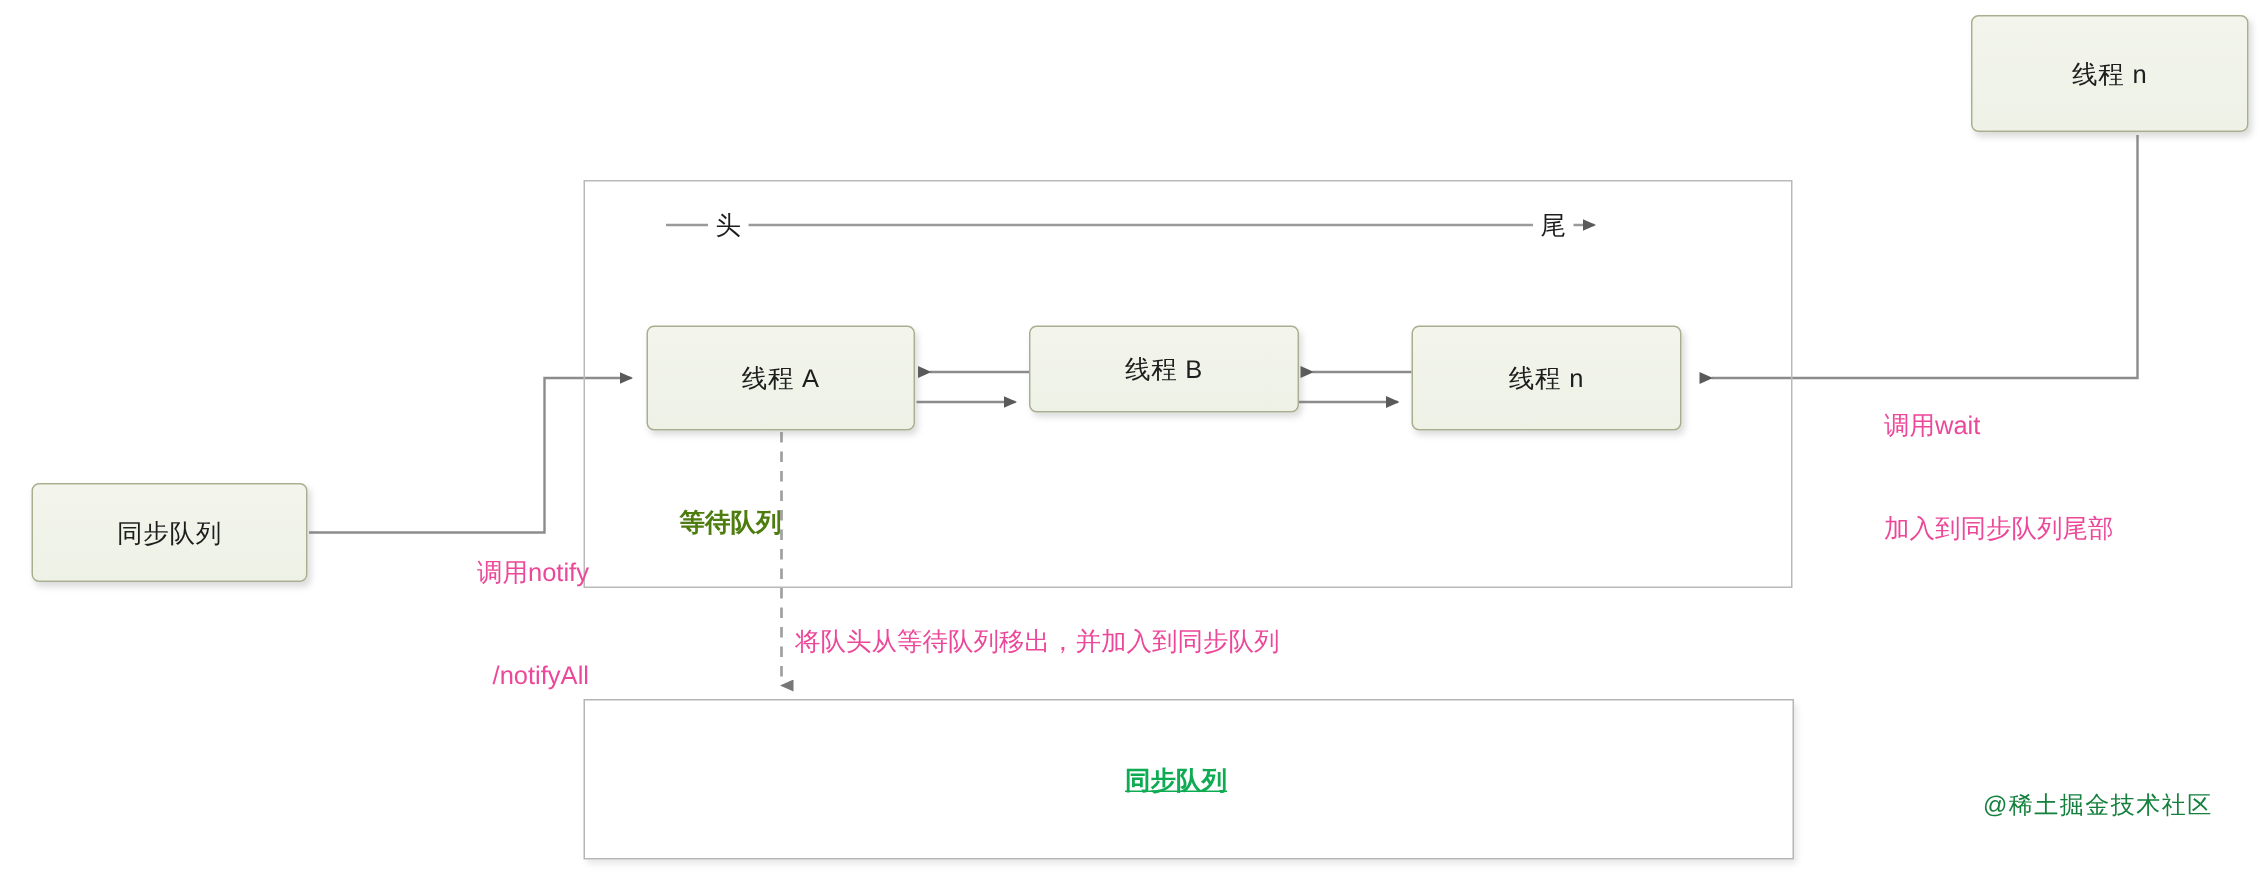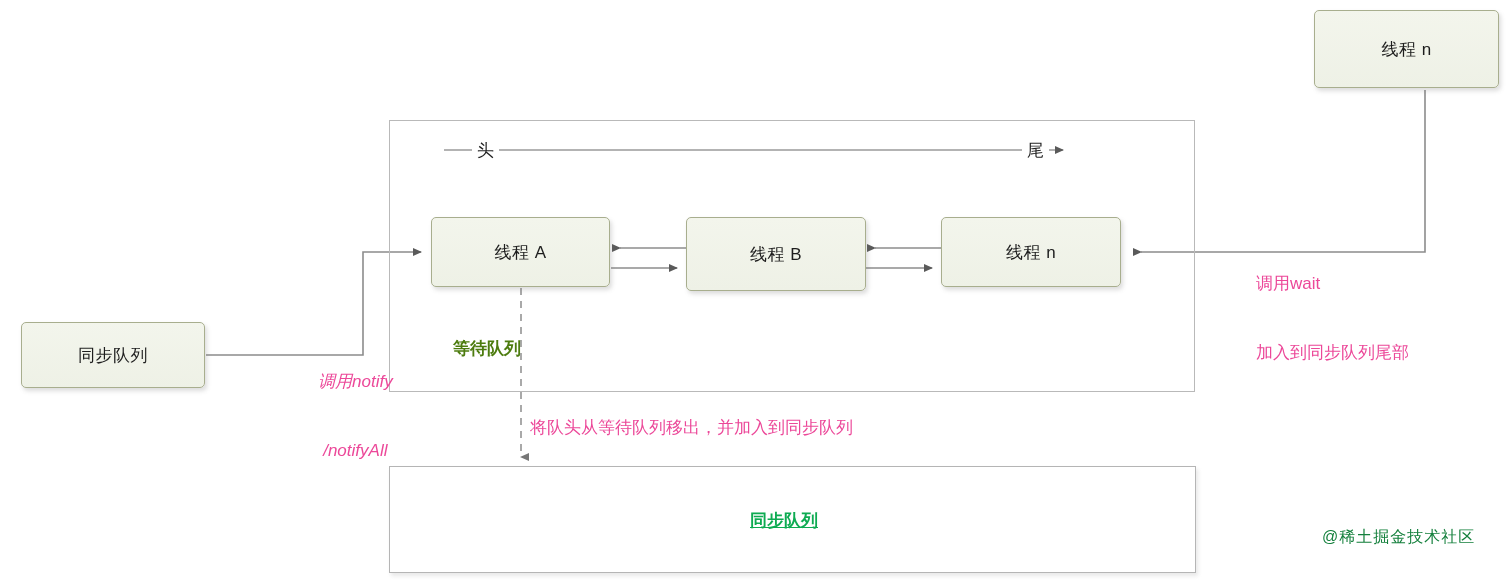--- a/index.html
+++ b/index.html
@@ -112,35 +112,35 @@
   <div class="plain-box" style="left:389px;top:466px;width:807px;height:107px;">
   </div>
   <div class="lbl green" style="left:750px;top:510px;">同步队列</div>
 
   <div class="node" style="left:1314px;top:10px;width:185px;height:78px;">线程 n</div>
 
   <div class="node" style="left:21px;top:322px;width:184px;height:66px;">同步队列</div>
 
   <div class="node" style="left:431px;top:217px;width:179px;height:70px;">线程 A</div>
 
-  <div class="node" style="left:686px;top:217px;width:180px;height:74px;">线程 B</div>
+  <div class="node" style="left:686px;top:217px;width:180px;height:58px;">线程 B</div>
 
   <div class="node" style="left:941px;top:217px;width:180px;height:70px;">线程 n</div>
 
   <div class="tick-label" style="left:472px;top:139px;">头</div>
   <div class="tick-label" style="left:1022px;top:139px;">尾</div>
 
   <div class="lbl red" style="left:453px;top:338px;">等待队列</div>
 
   <div class="lbl" style="left:1256px;top:227px;text-align:left;">
     <div>调用wait</div>
     <div>加入到同步队列尾部</div>
   </div>
 
-  <div class="lbl" style="left:318px;top:325px;text-align:center;font-style:italic;">
+  <div class="lbl" style="left:318px;top:325px;text-align:right;">
     <div>调用notify</div>
     <div>/notifyAll</div>
   </div>
 
   <div class="lbl" style="left:530px;top:417px;">将队头从等待队列移出，并加入到同步队列</div>
 
   <div class="watermark" style="left:1322px;top:527px;">@稀土掘金技术社区</div>
 
 </div>
 

